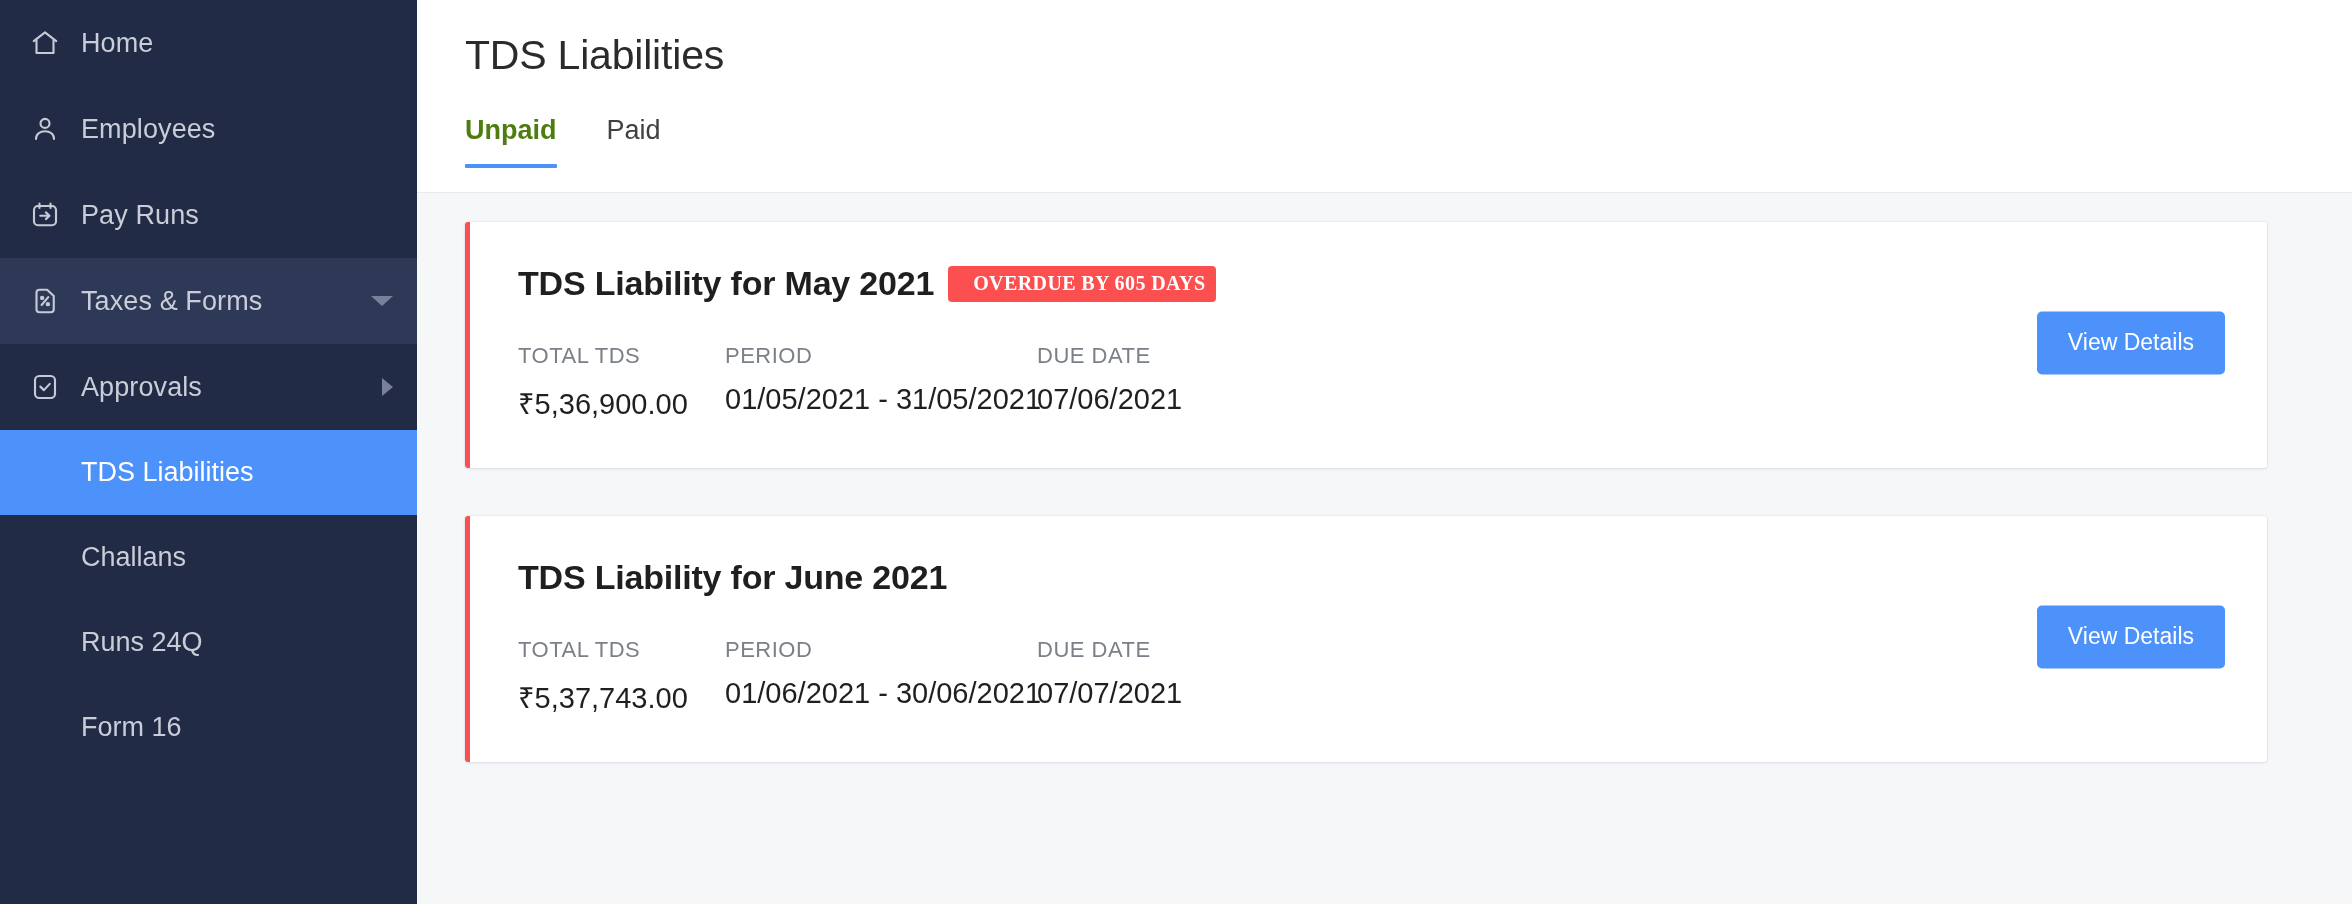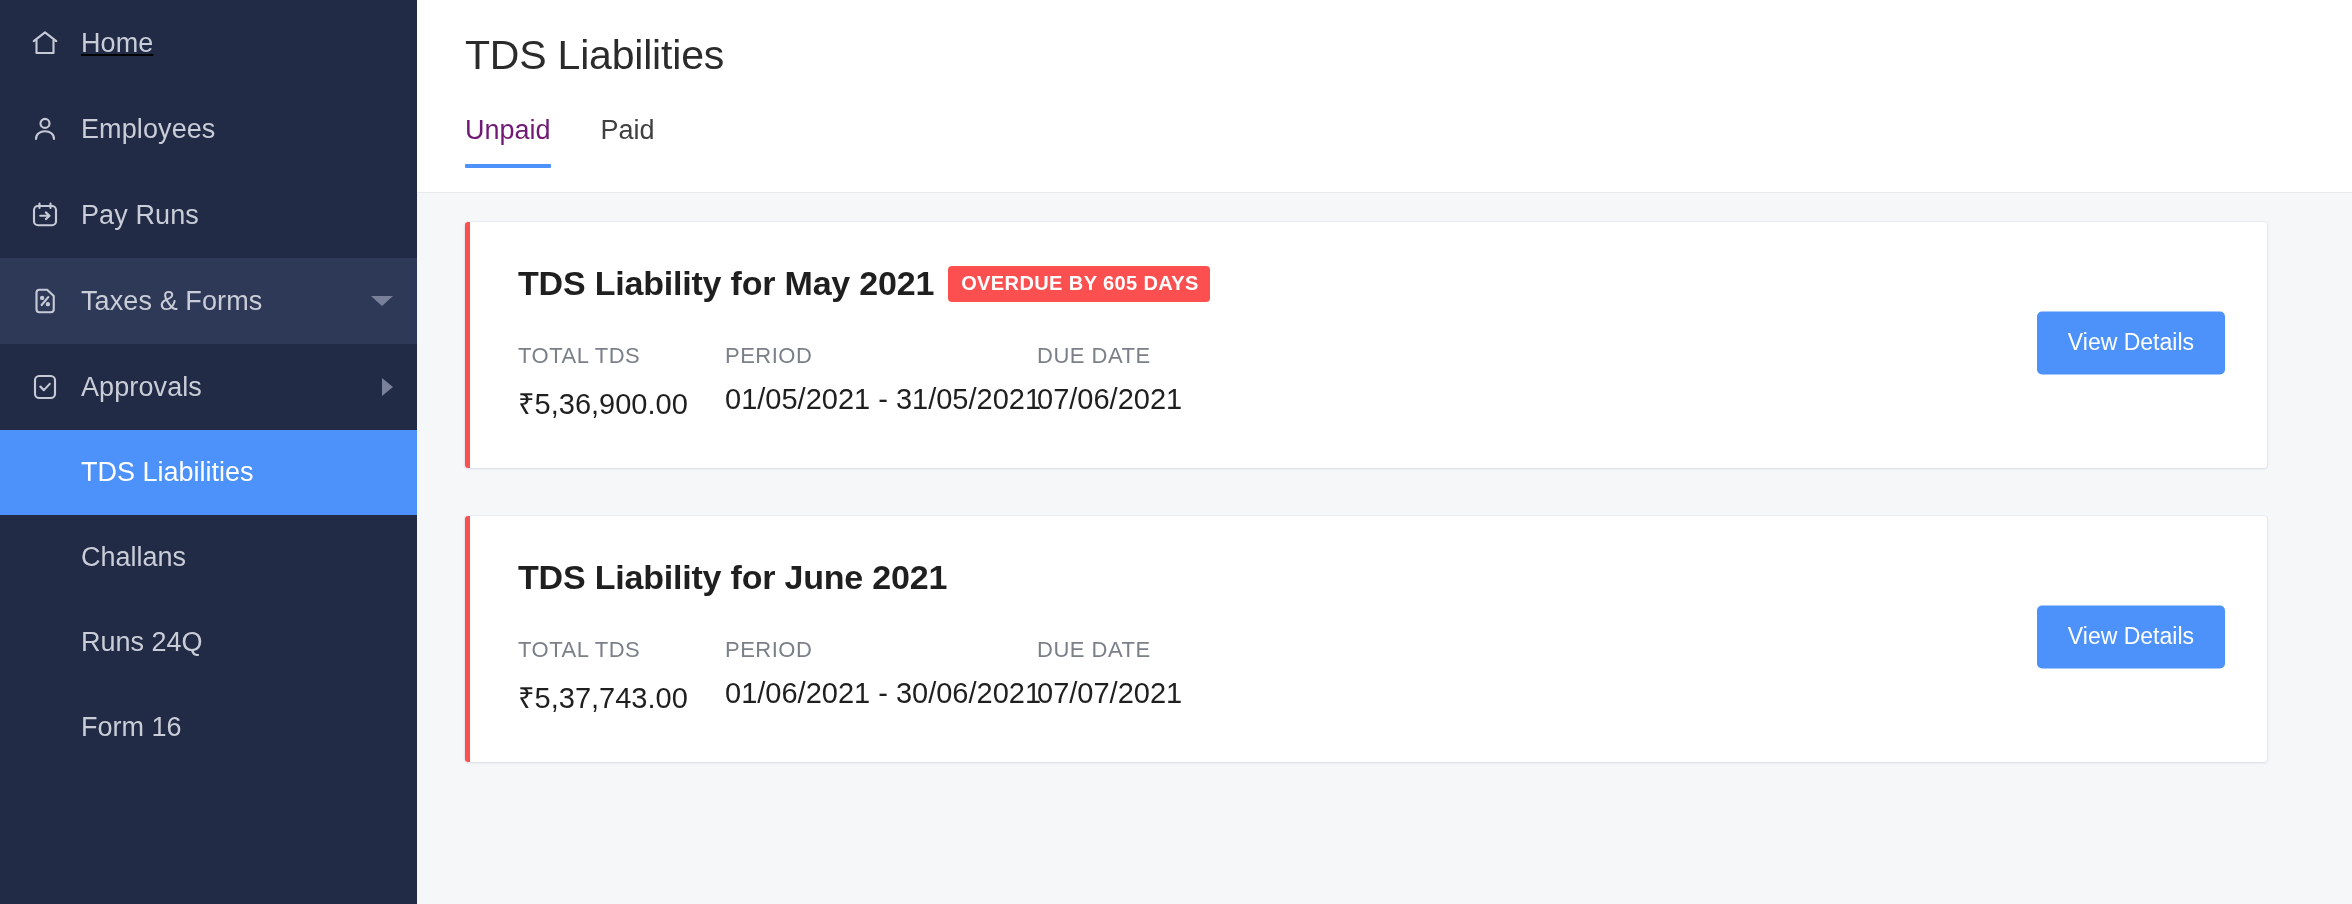--- a/index.html
+++ b/index.html
@@ -23,21 +23,21 @@
   }
   .nav-item {
     display: flex;
     align-items: center;
     height: 86px;
     padding-left: 18px;
     padding-right: 24px;
     cursor: pointer;
     position: relative;
   }
-  .nav-item.top-item { height: 86px; text-decoration: underline; }
+  .nav-item.top-item { height: 86px; }
   .nav-icon {
     width: 54px;
     min-width: 54px;
     display: flex;
     align-items: center;
     justify-content: center;
     color: #c6cad6;
   }
   .nav-label {
     margin-left: 9px;
@@ -107,21 +107,21 @@
   }
   .tab {
     font-size: 27px;
     padding-bottom: 22px;
     margin-right: 50px;
     cursor: pointer;
     position: relative;
     color: #404040;
     white-space: nowrap;
   }
-  .tab.active { color: #701a75; font-weight: 400; }
+  .tab.active { color: #4d7c0f; font-weight: 700; }
   .tab.active::after {
     content: "";
     position: absolute;
     left: 0; right: 0; bottom: 0;
     height: 4px;
     background: #4d92fa;
     border-radius: 1px;
   }
 
   .cards-area { padding: 29px 85px 0 48px; }
@@ -151,24 +151,25 @@
     letter-spacing: -0.2px;
     white-space: nowrap;
   }
   .badge {
     margin-left: 14px;
     background: #fc5050;
     color: #ffffff;
     font-size: 20px;
     font-weight: 700;
     letter-spacing: 0.4px;
-    padding: 6px 11px 7px 13px;
+    padding: 6px 11px 7px 25px;
     border-radius: 4px;
     white-space: nowrap;
     text-transform: uppercase;
+    font-family: Liberation Serif, serif;
   }
   .metrics { display: flex; margin-top: 40px; }
   .metric { min-width: 0; }
   .metric.m0 { width: 207px; }
   .metric.m1 { width: 312px; }
   .metric.m2 { width: 300px; }
   .metric-label {
     font-size: 22px;
     color: #7b7f88;
     letter-spacing: 0.5px;

